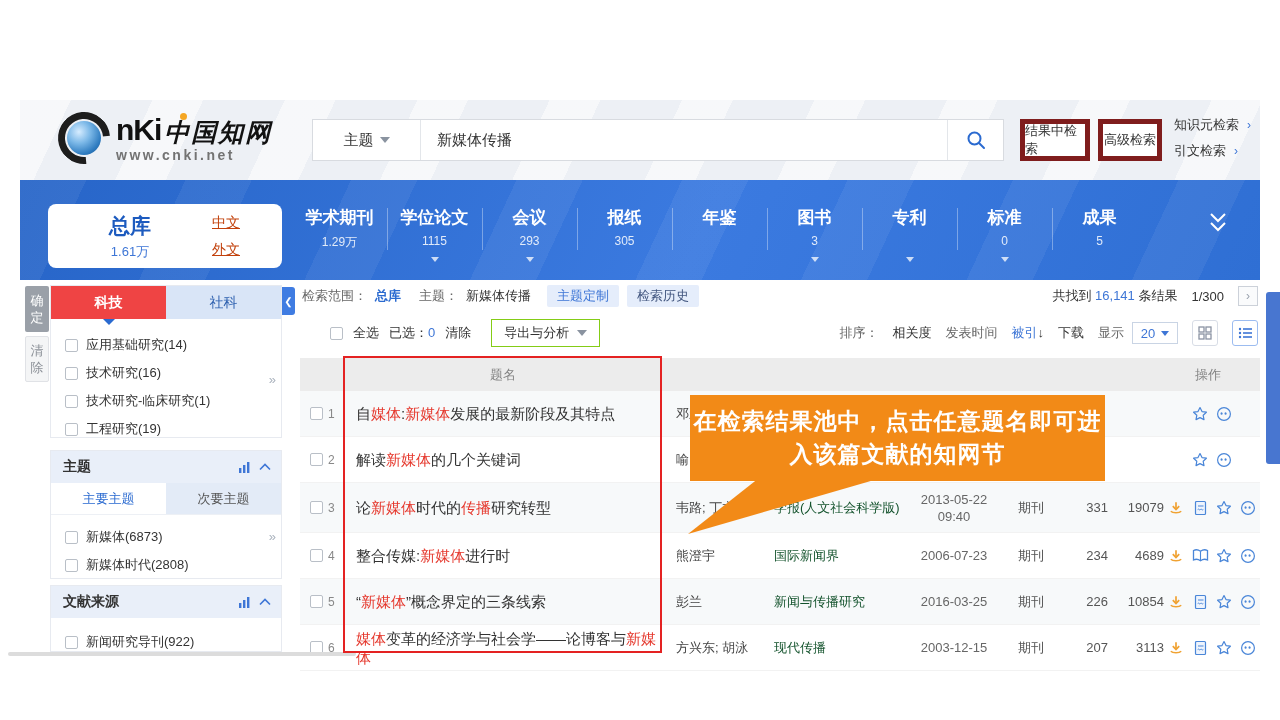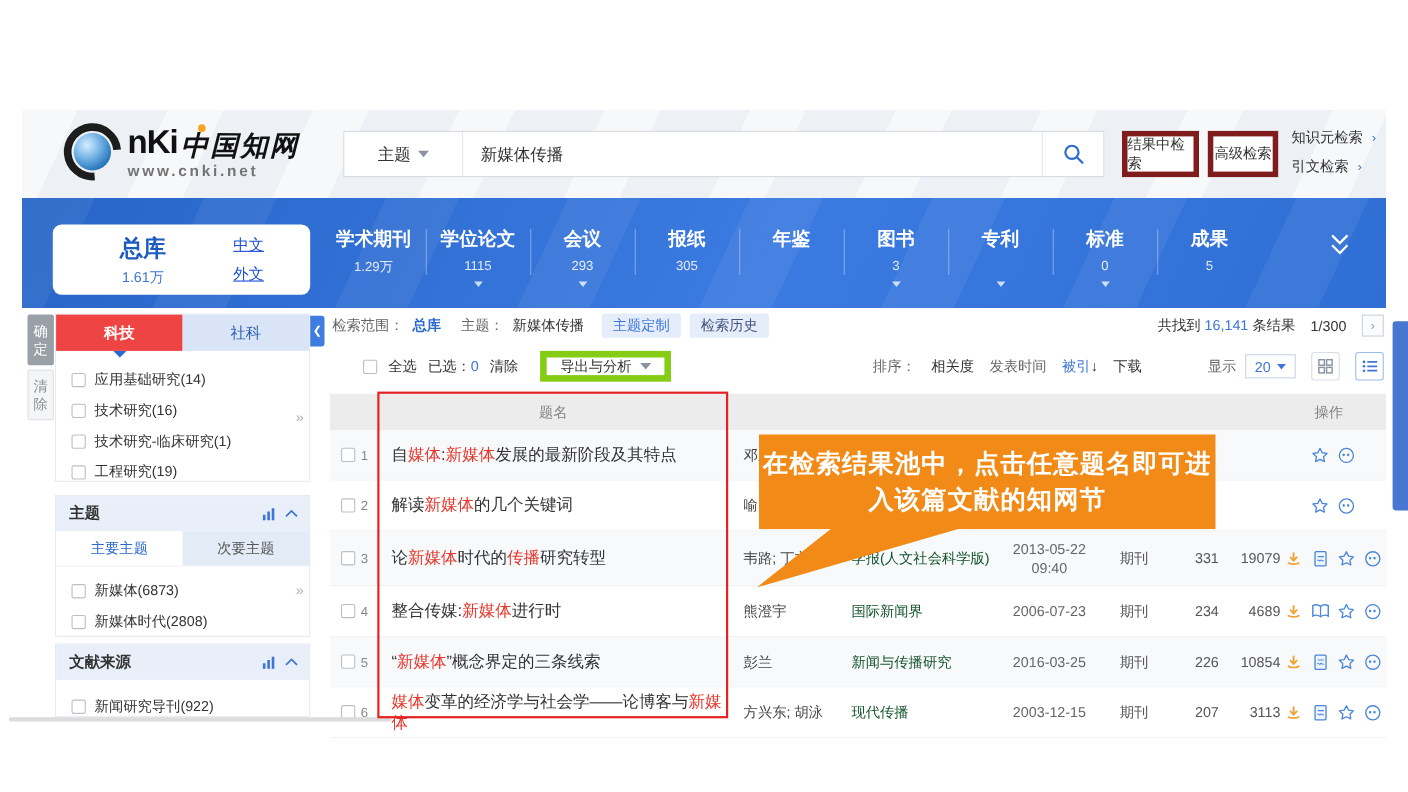--- a/index.html
+++ b/index.html
@@ -32,21 +32,21 @@
   .hlink .gt { color:#3e76d6; margin-left:8px; font-size:12px; }
 
   
   .nav { position:absolute; left:0; top:80px; width:1240px; height:100px; background:linear-gradient(115deg,#2765c8 0%,#3b7ae0 55%,#2f6fd4 100%); overflow:hidden; }
   .nav::before { content:""; position:absolute; inset:0; background:repeating-linear-gradient(115deg, rgba(255,255,255,.06) 0 60px, rgba(255,255,255,0) 60px 150px); }
   .navcard { position:absolute; left:28px; top:24px; width:234px; height:64px; background:#fff; border-radius:8px; display:flex; align-items:center; }
   .navcard-main { flex:1; text-align:center; }
   .nc-title { font-size:21px; font-weight:bold; color:#1d5bbf; }
   .nc-count { margin-top:3px; font-size:13px; color:#3e76d6; }
   .navcard-langs { width:70px; display:flex; flex-direction:column; gap:9px; align-items:flex-start; }
-  .nc-lang { font-size:14px; color:#1d4ed8; text-decoration:underline; cursor:pointer; }
+  .nc-lang { font-size:14px; color:#c2410c; text-decoration:underline; cursor:pointer; }
   .navitems { position:absolute; left:272px; top:16px; display:flex; height:72px; }
   .nav-item { position:relative; width:95px; text-align:center; color:#fff; cursor:pointer; padding-top:10px; }
   .nav-item + .nav-item::before { content:""; position:absolute; left:0; top:12px; width:1px; height:42px; background:rgba(255,255,255,.35); }
   .nv-label { font-size:17px; font-weight:bold; white-space:nowrap; }
   .nv-count { margin-top:5px; font-size:12px; color:rgba(255,255,255,.85); height:14px; }
   .nv-arrow { margin-top:2px; width:0;height:0; border-left:4px solid transparent;border-right:4px solid transparent;border-top:5px solid rgba(255,255,255,.75); display:inline-block; }
   .navmore { position:absolute; right:28px; top:30px; cursor:pointer; }
 
   
   .content { position:absolute; left:0; top:180px; width:1240px; height:392px; background:#fff; }
@@ -90,27 +90,27 @@
   .chip { height:22px; padding:0 10px; display:flex; align-items:center; background:#e5edfb; font-size:13px; cursor:pointer; border-radius:2px; }
   .chip.c1 { color:#3e76d6; margin-left:8px; }
   .chip.c2 { color:#41557e; }
   .found { position:absolute; right:2px; top:4px; height:24px; display:flex; align-items:center; gap:14px; font-size:13px; color:#333; }
   .found .num { color:#3e76d6; }
   .page-btn { width:20px; height:20px; border:1px solid #ccd1d9; background:#fafbfc; color:#99a1ad; font-size:12px; display:flex; align-items:center; justify-content:center; cursor:pointer; }
 
   .toolbar { position:absolute; left:0; top:36px; width:960px; height:34px; display:flex; align-items:center; }
   .tb-left { display:flex; align-items:center; gap:10px; padding-left:30px; font-size:13px; color:#333; }
   .sel-num { color:#3e76d6; }
-  .export-btn { margin-left:10px; height:28px; border:6px solid #84cc16; background:#fff; padding:0 12px; display:flex; align-items:center; gap:8px; font-size:13px; color:#333; cursor:pointer; }
+  .export-btn { margin-left:10px; height:28px; border:1px solid #84cc16; background:#fff; padding:0 12px; display:flex; align-items:center; gap:8px; font-size:13px; color:#333; cursor:pointer; }
   .tb-right { position:absolute; right:2px; display:flex; align-items:center; gap:14px; font-size:13px; color:#666; }
   .sort-item { cursor:pointer; }
   .sort-item.dark { color:#333; }
   .sort-item.cited { color:#3e76d6; }
   .cited-arrow { color:#333; font-weight:bold; }
-  .display-group { margin-left:46px; display:flex; align-items:center; gap:8px; }
+  .display-group { display:flex; align-items:center; gap:8px; }
   .size-select { width:46px; height:22px; border:1px solid #c9d4e4; display:flex; align-items:center; justify-content:center; gap:6px; color:#3e76d6; font-size:13px; cursor:pointer; background:#fff; }
   .size-caret { width:0;height:0;border-left:4px solid transparent;border-right:4px solid transparent;border-top:5px solid #3e76d6; }
   .icon-box { width:26px; height:26px; border:1px solid #d8dde6; border-radius:3px; background:#fff; display:flex; align-items:center; justify-content:center; cursor:pointer; }
   .icon-box.active { border-color:#9cbcf0; }
 
   .thead { position:absolute; left:0; top:78px; width:960px; height:33px; background:#ececec; display:flex; align-items:center; font-size:13px; color:#828282; }
   .rows { position:absolute; left:0; top:111px; width:960px; }
   .t-row { display:flex; align-items:center; min-height:46px; height:46px; border-bottom:1px solid #f2f2f2; background:#fff; }
   .t-row.odd { background:#f7f9fa; }
   .t-row.tall { height:50px; }

